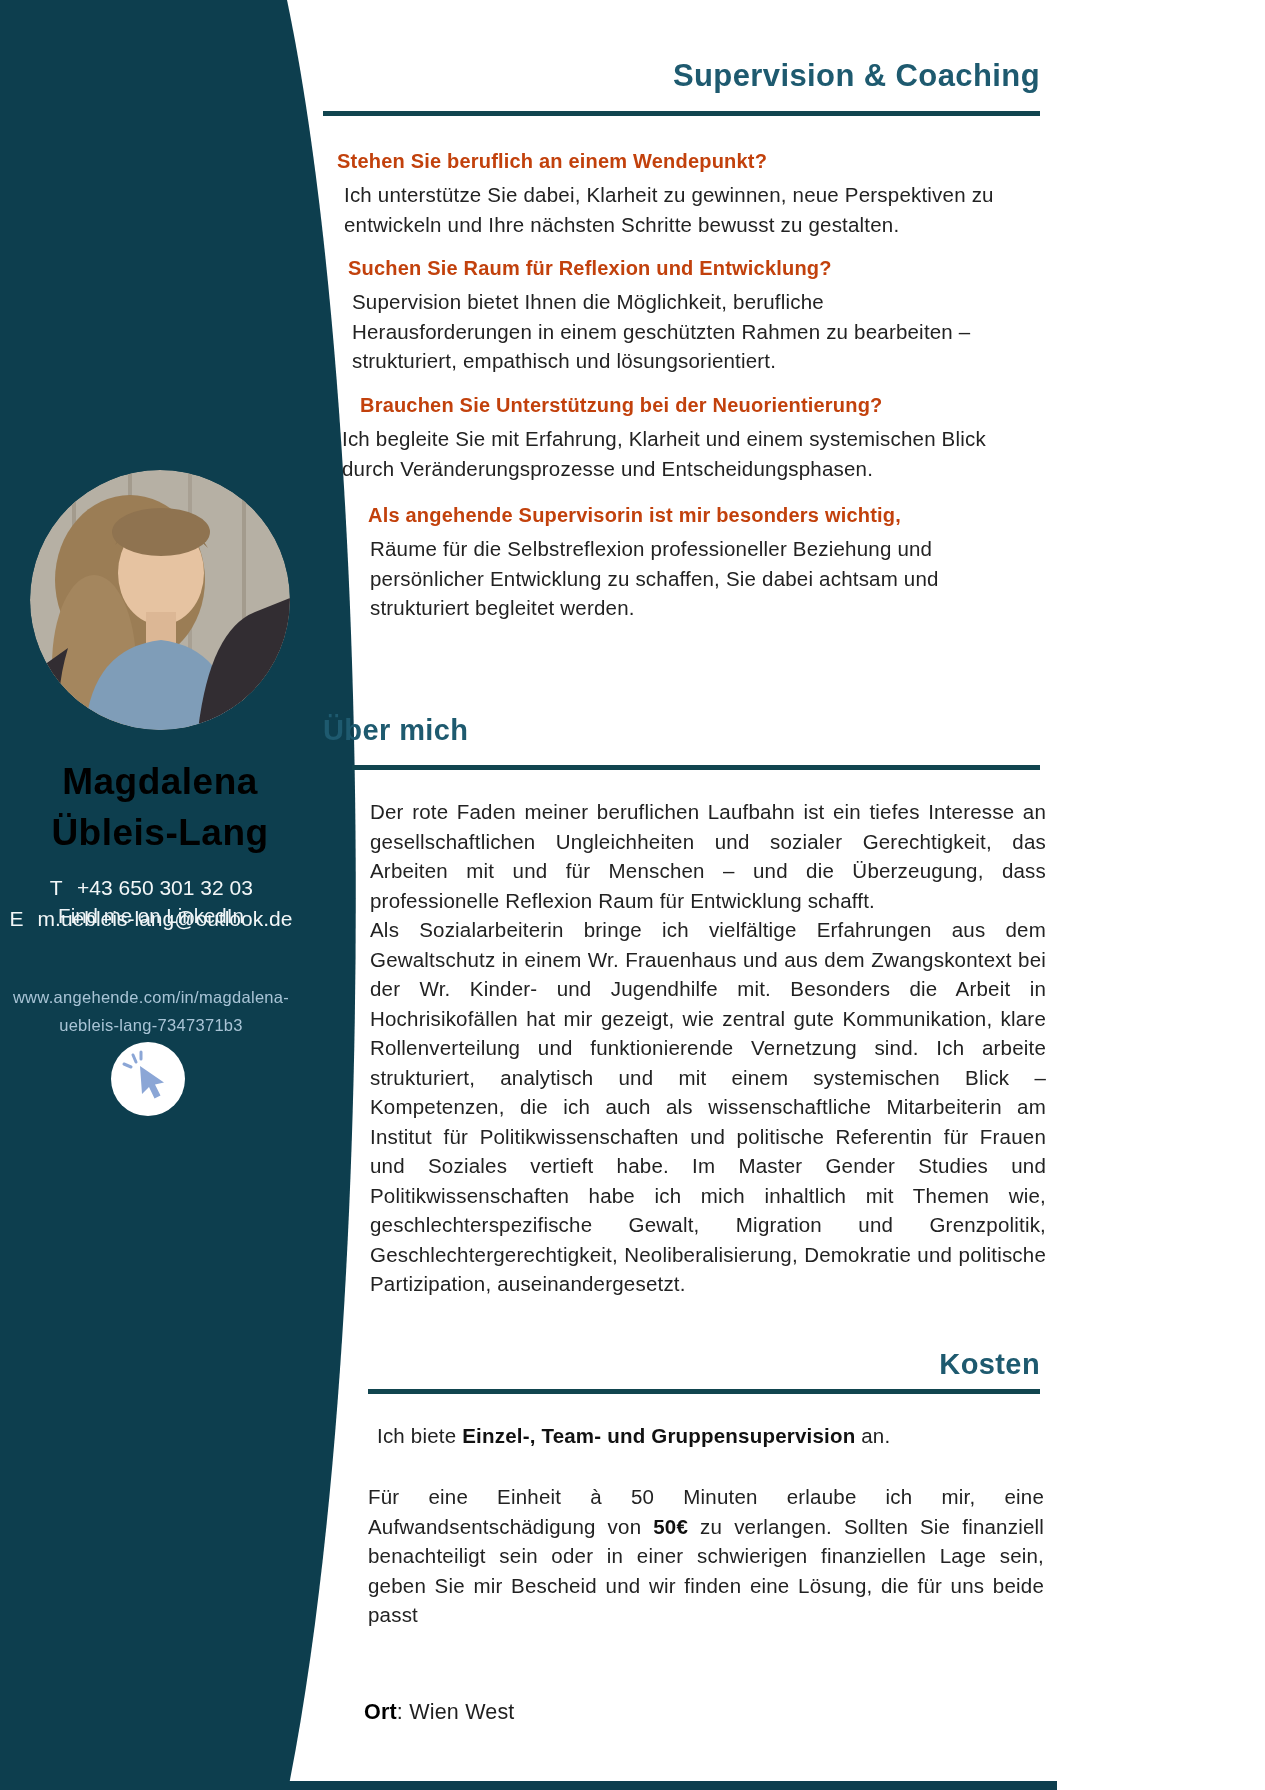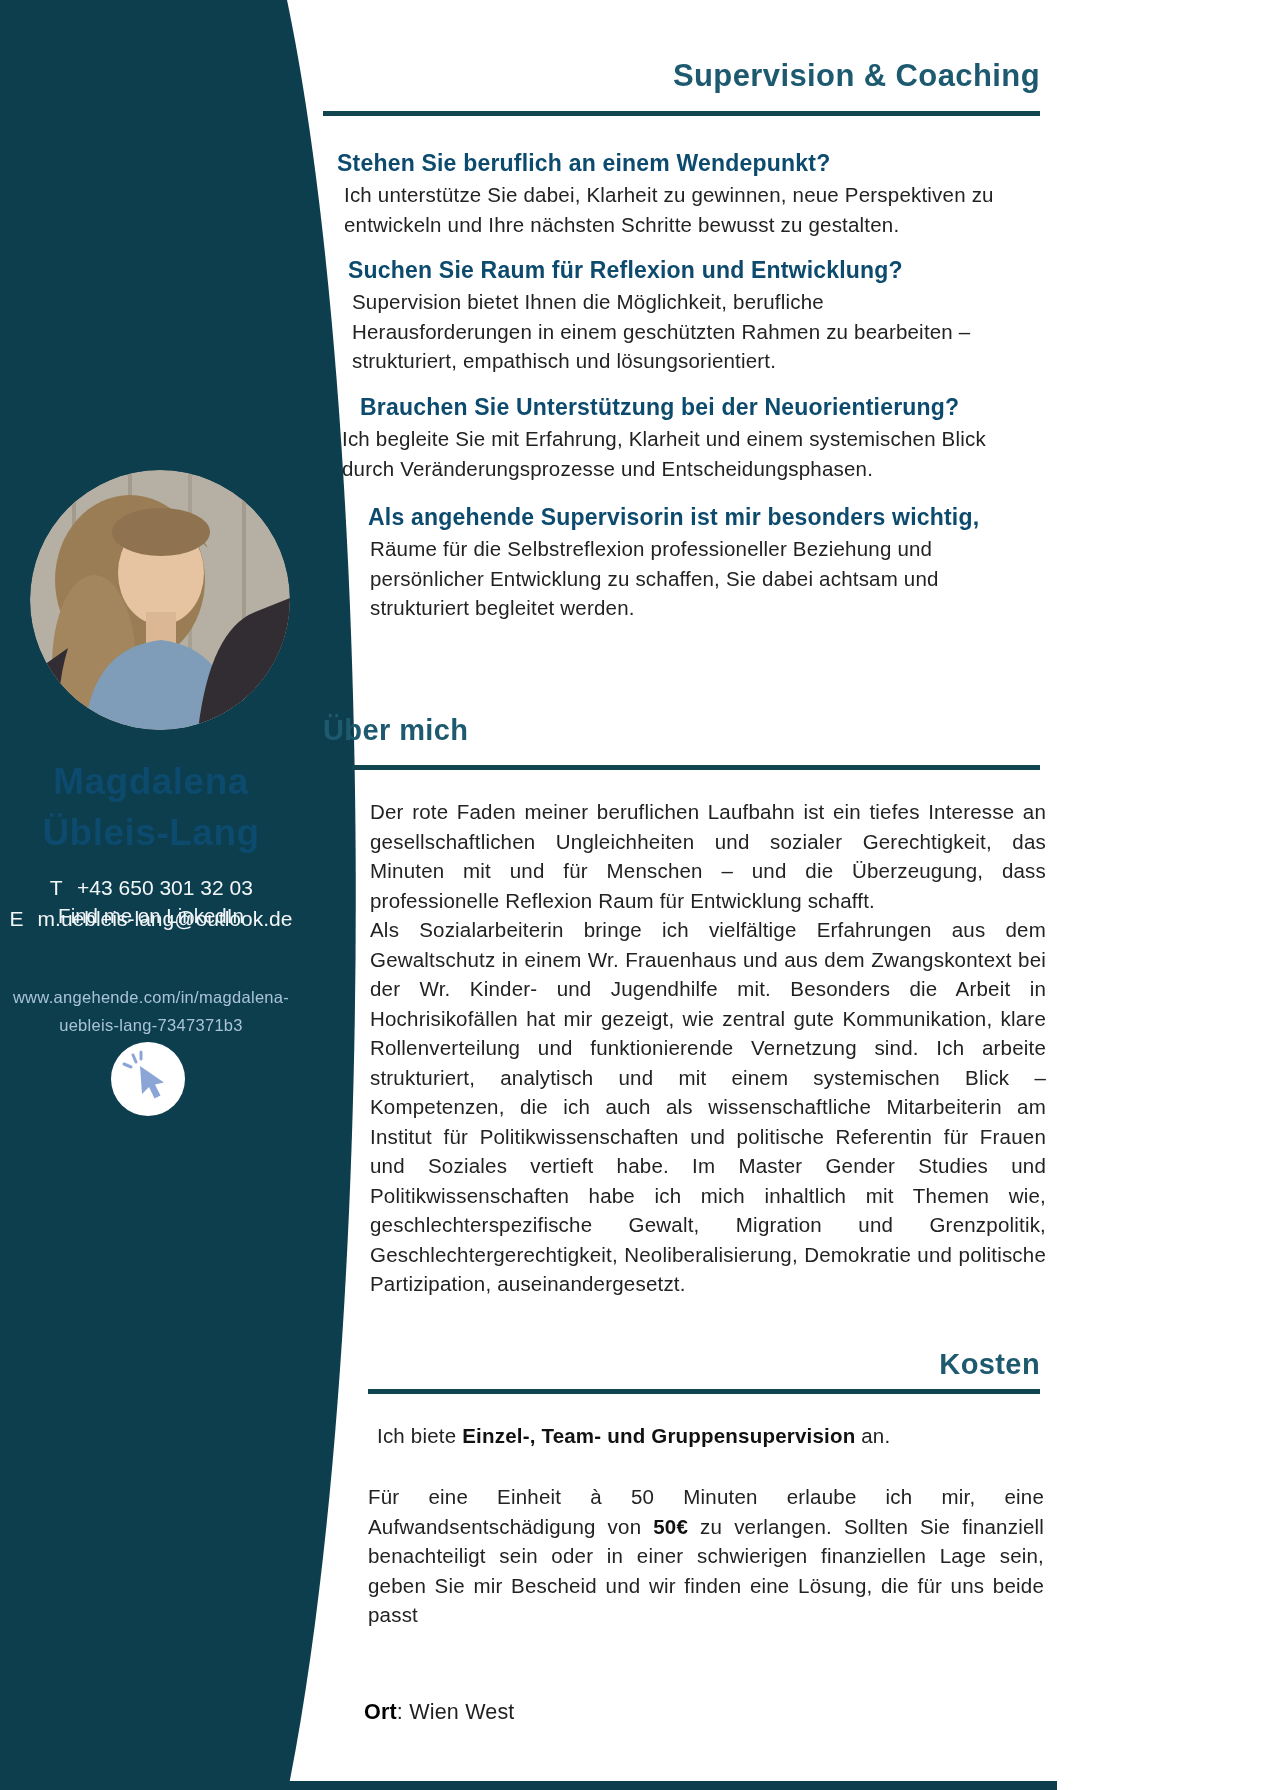--- a/index.html
+++ b/index.html
@@ -6,38 +6,38 @@
   body{
     width:1265px;height:1790px;position:relative;overflow:hidden;
     background:#ffffff;
     font-family:"Liberation Sans","DejaVu Sans",sans-serif;
     color:#1f1f1f;
   }
   .abs{position:absolute;}
   
   #sidebar-shape{position:absolute;left:0;top:0;width:1265px;height:1790px;pointer-events:none;}
   .photo-wrap{left:30px;top:470px;width:260px;height:260px;border-radius:50%;overflow:hidden;}
-  .name{left:0;top:756px;width:302px;text-align:center;color:#0c4a6e;
+  .name{left:9px;top:756px;width:302px;text-align:center;color:#000000;
         font-size:37px;font-weight:bold;line-height:51px;letter-spacing:.5px;}
   .contact{left:0;top:872px;width:302px;color:#f3f7f8;font-size:21px;line-height:31px;}
   .contact .row{display:flex;justify-content:center;gap:14px;}
   .contact .lbl{width:14px;text-align:center;flex:none;}
   .li-title{left:0;top:904px;width:302px;text-align:center;color:#eef4f7;font-size:20.5px;}
   .li-url{left:0;width:302px;text-align:center;color:#a9c4d6;font-size:16.5px;letter-spacing:.3px;}
   .li-url.l1{top:988px;}
   .li-url.l2{top:1016px;}
   .click-wrap{left:111px;top:1042px;width:74px;height:74px;cursor:pointer;}
   
   .main-title{left:323px;top:58px;width:717px;text-align:right;
               color:#1e5a6f;font-size:31px;font-weight:bold;letter-spacing:.4px;}
   .rule{height:5px;background:#11454f;}
   .rule1{left:323px;top:111px;width:717px;}
   .rule2{left:352px;top:765px;width:688px;}
   .rule3{left:368px;top:1389px;width:672px;}
-  h3.q{margin:0;color:#0c4a6e;font-size:23px;font-weight:bold;letter-spacing:.2px;text-align:center;}
+  h3.q{margin:0;color:#c2410c;font-size:20px;font-weight:bold;letter-spacing:.2px;text-align:center;}
   .body-txt{font-size:20.5px;line-height:29.5px;letter-spacing:.2px;color:#222222;}
   .s1h{left:337px;top:150px;}
   .s1b{left:344px;top:180px;width:700px;}
   .s2h{left:348px;top:257px;}
   .s2b{left:352px;top:287px;width:640px;}
   .s3h{left:360px;top:394px;}
   .s3b{left:342px;top:424px;width:670px;}
   .s4h{left:368px;top:504px;}
   .s4b{left:370px;top:534px;width:650px;}
   .sub-title{left:323px;top:714px;width:717px;text-align:left;
@@ -132,21 +132,21 @@
 <h3 class="abs q s3h">Brauchen Sie Unterstützung bei der Neuorientierung?</h3>
 <div class="abs body-txt s3b">Ich begleite Sie mit Erfahrung, Klarheit und einem systemischen Blick durch Veränderungsprozesse und Entscheidungsphasen.</div>
 
 <h3 class="abs q s4h">Als angehende Supervisorin ist mir besonders wichtig,</h3>
 <div class="abs body-txt s4b">Räume für die Selbstreflexion professioneller Beziehung und persönlicher Entwicklung zu schaffen, Sie dabei achtsam und strukturiert begleitet werden.</div>
 
 <div class="abs sub-title">Über mich</div>
 <div class="abs rule rule2"></div>
 
 <div class="abs body-txt about-txt">
-  <p>Der rote Faden meiner beruflichen Laufbahn ist ein tiefes Interesse an gesellschaftlichen Ungleichheiten und sozialer Gerechtigkeit, das Minuten mit und für Menschen – und die Überzeugung, dass professionelle Reflexion Raum für Entwicklung schafft.</p>
+  <p>Der rote Faden meiner beruflichen Laufbahn ist ein tiefes Interesse an gesellschaftlichen Ungleichheiten und sozialer Gerechtigkeit, das Arbeiten mit und für Menschen – und die Überzeugung, dass professionelle Reflexion Raum für Entwicklung schafft.</p>
   <p>Als Sozialarbeiterin bringe ich vielfältige Erfahrungen aus dem Gewaltschutz in einem Wr. Frauenhaus und aus dem Zwangskontext bei der Wr. Kinder- und Jugendhilfe mit. Besonders die Arbeit in Hochrisikofällen hat mir gezeigt, wie zentral gute Kommunikation, klare Rollenverteilung und funktionierende Vernetzung sind. Ich arbeite strukturiert, analytisch und mit einem systemischen Blick – Kompetenzen, die ich auch als wissenschaftliche Mitarbeiterin am Institut für Politikwissenschaften und politische Referentin für Frauen und Soziales vertieft habe. Im Master Gender Studies und Politikwissenschaften habe ich mich inhaltlich mit Themen wie, geschlechterspezifische Gewalt, Migration und Grenzpolitik, Geschlechtergerechtigkeit, Neoliberalisierung, Demokratie und politische Partizipation, auseinandergesetzt.</p>
 </div>
 
 <div class="abs kosten-title">Kosten</div>
 <div class="abs rule rule3"></div>
 
 <div class="abs body-txt intro-line">
   <span>Ich biete </span><span class="bold">Einzel-, Team- und Gruppensupervision</span><span> an.</span>
 </div>
 

